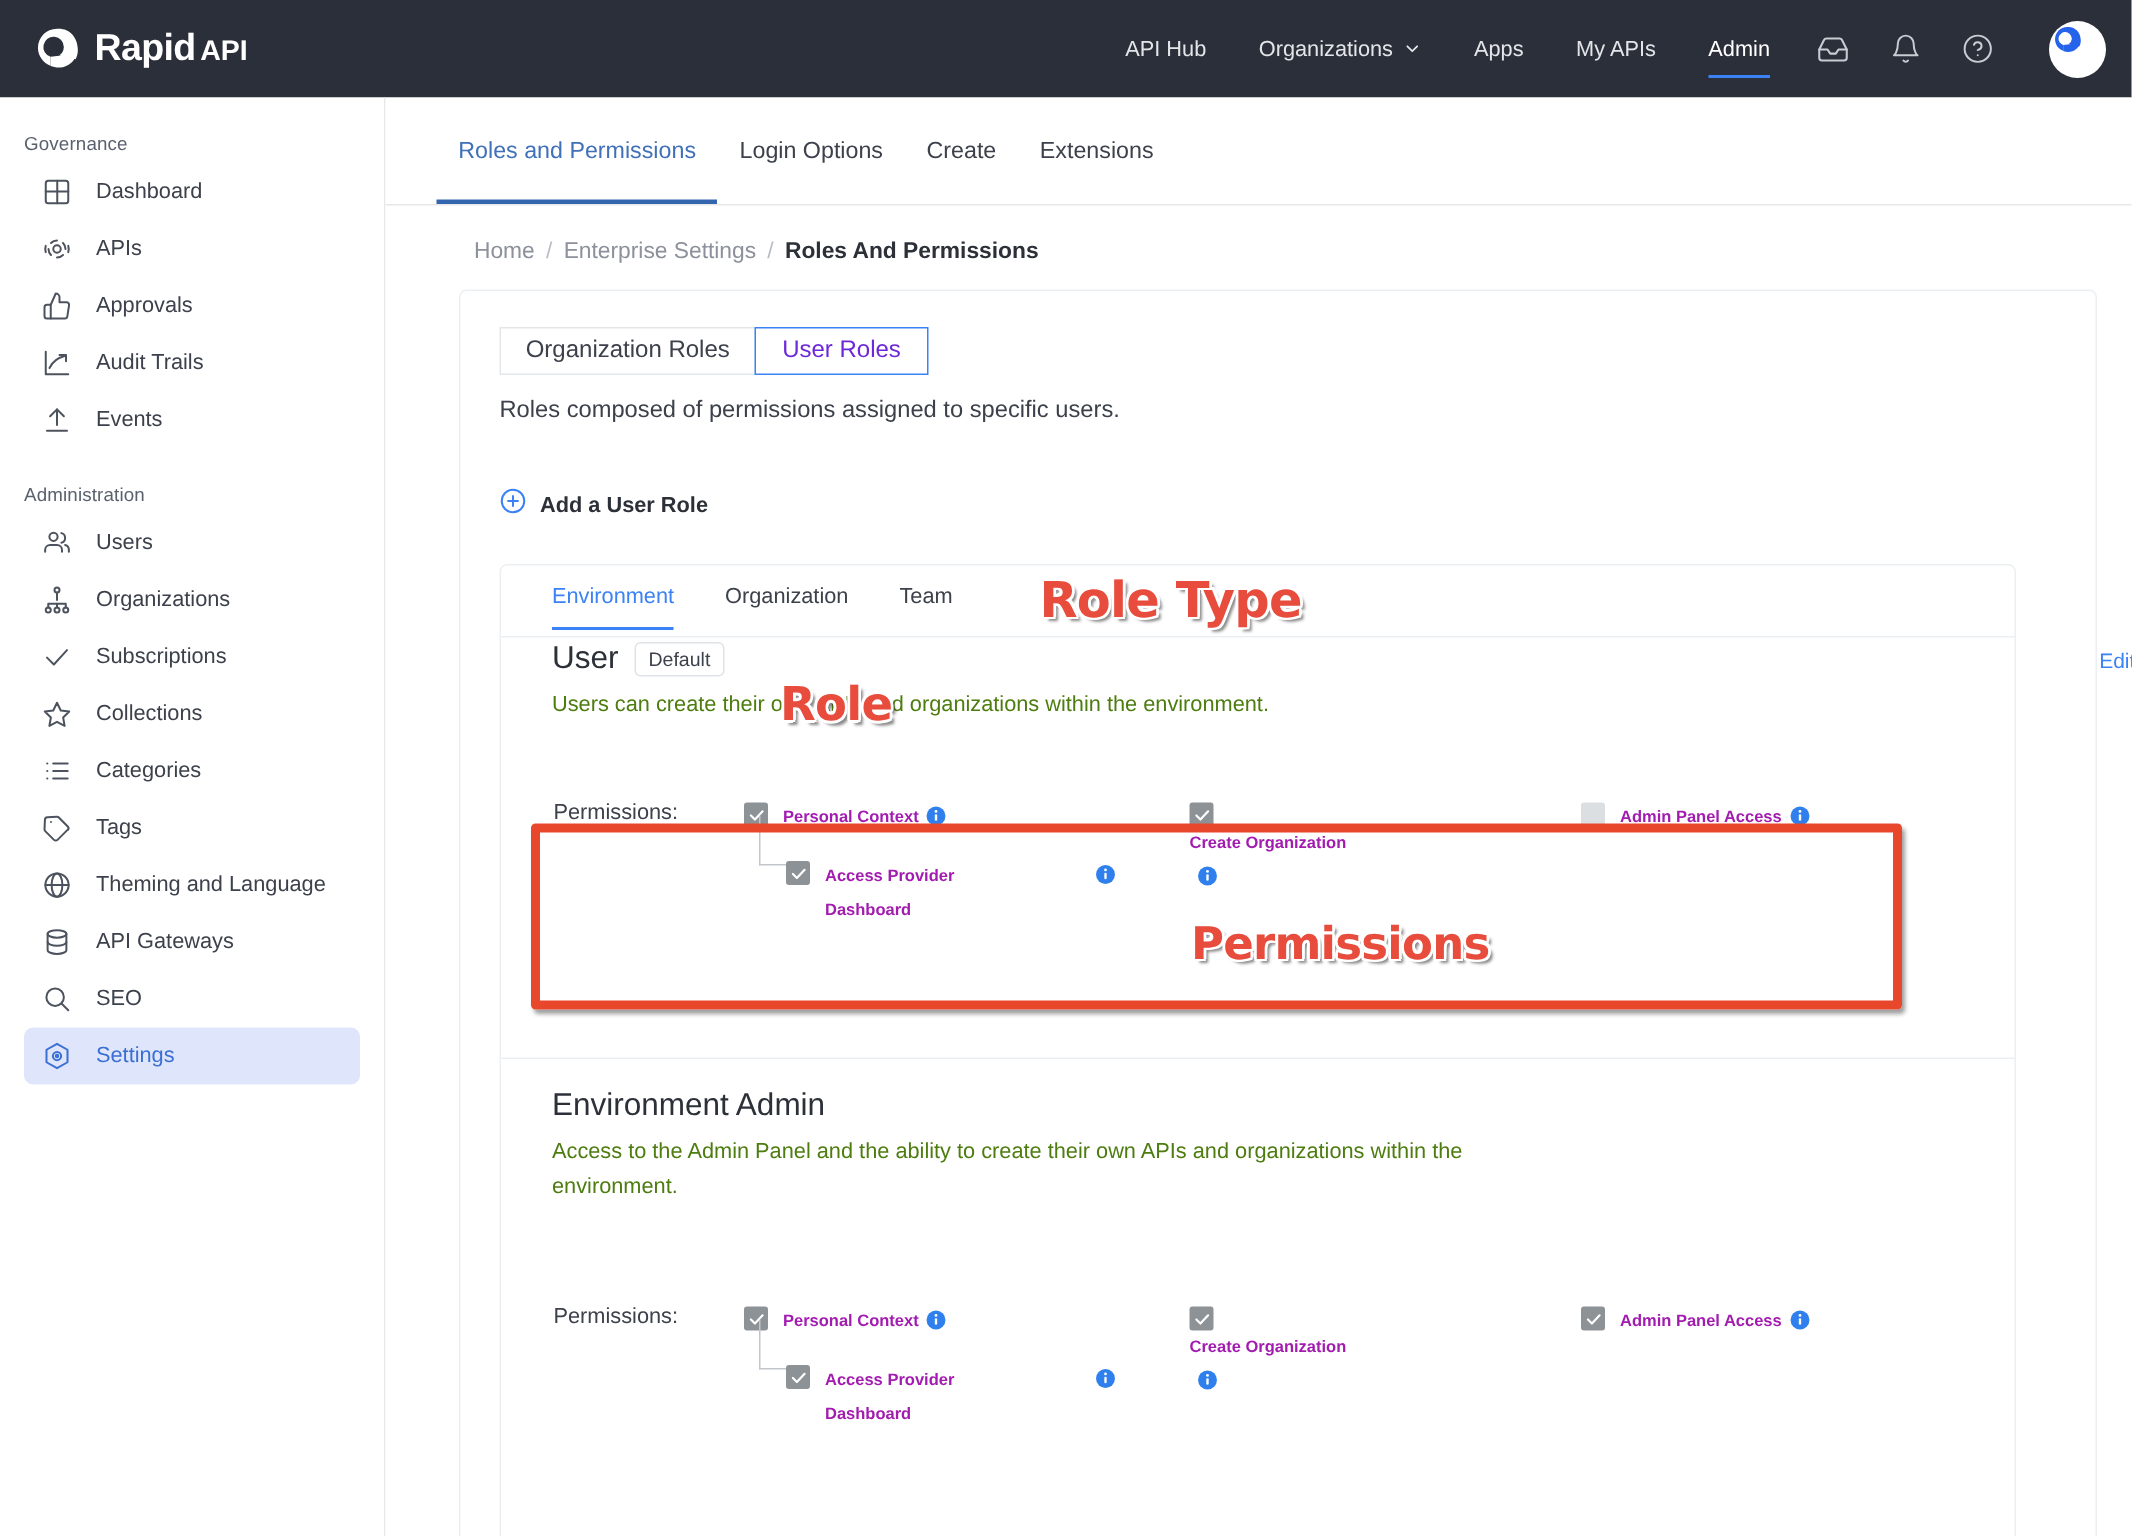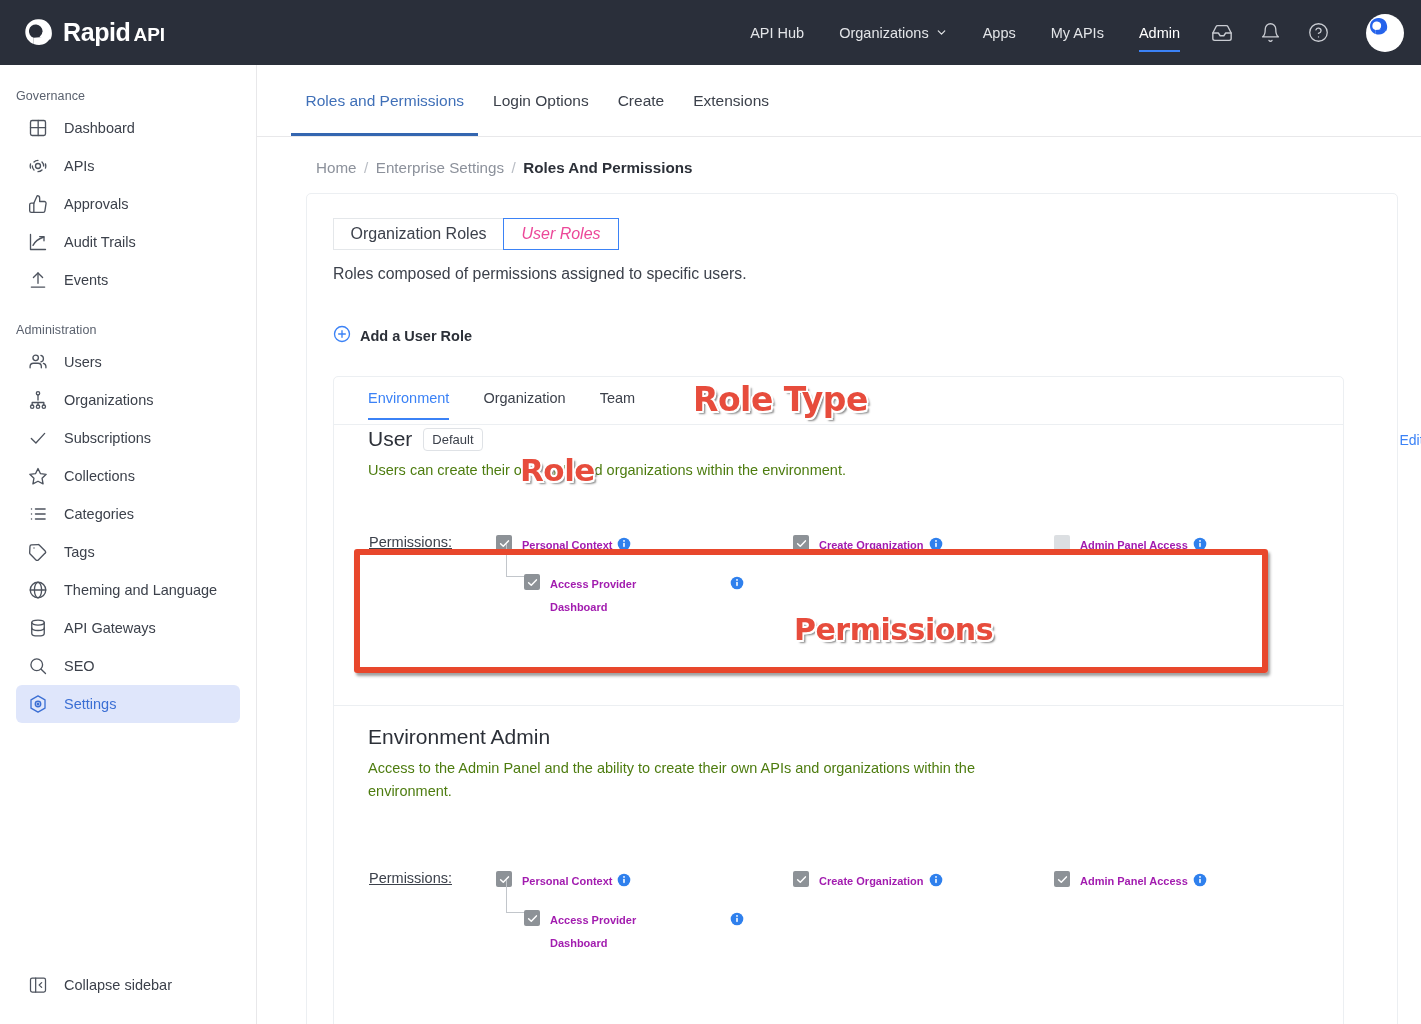--- a/index.html
+++ b/index.html
@@ -73,21 +73,21 @@
     position: absolute; background: #fff; border: 1px solid #eceff2; border-radius: 5px;
   }
   #outercard { left: 49px; top: 128px; width: 1092px; height: 900px; }
 
   .seg { display: flex; }
   .segbtn {
     height: 32px; border: 1px solid #e4e7ea; background: #fff; font-size: 16px;
     color: #3c414b; display: flex; align-items: center; justify-content: center; cursor: pointer;
     width: 171px;
   }
-  .segbtn.on { border: 1px solid #3b82f6; color: #ec4899; margin-left: -1px; z-index: 2; width: 116px; font-style: italic; }
+  .segbtn.on { border: 1px solid #3b82f6; color: #6d28d9; margin-left: -1px; z-index: 2; width: 116px; }
 
   .desc { font-size: 15.8px; color: #3c414b; }
 
   #addrole { display: flex; align-items: center; gap: 9px; cursor: pointer; }
   #addrole .t { font-size: 14.5px; font-weight: 700; color: #2c3038; }
 
   #innercard { left: 26px; top: 182px; width: 1011px; height: 700px; }
   #innertabs { height: 48px; border-bottom: 1px solid #eceff2; display: flex; align-items: flex-start; padding: 13px 0 0 34px; }
   .itab { font-size: 14.5px; color: #3c414b; margin-right: 34px; cursor: pointer; padding-bottom: 14px; position: relative; }
   .itab.active { color: #3b82f6; }
@@ -123,25 +123,25 @@
   .rolesec { position: absolute; left: 0; right: 0; }
   #rolesec1 { top: 49px; }
   #rolesec2 { top: 347px; }
   .rolehead { position: absolute; left: 34px; top: 0; height: 26px; display: flex; align-items: center; gap: 11px; }
   .rolehead .editlink { position: absolute; right: -941px; top: 6px; white-space: nowrap; }
   .roledesc { position: absolute; left: 34px; top: 33px; }
   .roledesc.narrow { width: 666px; }
   .permrow { position: absolute; left: 35px; top: 0; }
   #rolesec1 .permrow { top: 108px; }
   #rolesec2 .permrow { top: 146px; }
-  .permlabel { position: absolute; left: 0; top: 0; text-decoration: underline; }
+  .permlabel { position: absolute; left: 0; top: 0; }
   .permgrid { position: absolute; left: 127px; top: 0; width: 830px; }
   .pcell { position: absolute; display: flex; align-items: flex-start; }
   .pcell.c1 { left: 0; top: 0; }
-  .pcell.c2 { left: 297px; top: 0; }
+  .pcell.c2 { left: 297px; top: 0; flex-direction: column; }
   .pcell.c3 { left: 558px; top: 0; }
   .pcell.c1.child { left: 28px; top: 39px; }
   .cbx { width: 16px; height: 16px; background: #8d9297; border-radius: 2px; display:flex; align-items:center; justify-content:center; flex: none; margin-top: 1px; margin-right: 10px; }
   .cbx:not(.on) { background: #dcdfe2; }
   .info { flex: none; margin-top: 3px; margin-left: 5px; }
   .wrapt { width: 120px; }
   .infofar { position: absolute; left: 206px; top: 0; margin-left: 0; }
   .treeline { position: absolute; left: -18.5px; top: -29px; width: 18px; height: 33px; border-left: 1px solid #c2c6cb; border-bottom: 1px solid #c2c6cb; }
   .roledivider { position: absolute; left: 0; right: 0; top: 328px; height: 1px; background: #eceff2; }
 </style>
@@ -359,32 +359,20 @@
     <span class="ico">
         <svg width="20" height="20" viewBox="0 0 24 24" fill="none" stroke="#3b6fd4" stroke-width="1.6" stroke-linecap="round" stroke-linejoin="round">
           <path d="M12 2.3 20.4 7v10L12 21.7 3.6 17V7z"></path>
           <circle cx="12" cy="12" r="3.3"></circle>
           <circle cx="12" cy="12" r="1"></circle>
         </svg>
       </span>
     <span class="lbl">Settings</span>
   </div>
 
-  <div id="collapse">
-    <div class="side-item">
-      <span class="ico">
-          <svg width="20" height="20" viewBox="0 0 24 24" fill="none" stroke="#4d535e" stroke-width="1.5" stroke-linecap="round" stroke-linejoin="round">
-            <rect x="3" y="3.6" width="18" height="16.8" rx="2"></rect>
-            <line x1="9.2" y1="3.6" x2="9.2" y2="20.4"></line>
-            <polyline points="16.4 9.2 13.4 12 16.4 14.8"></polyline>
-          </svg>
-        </span>
-      <span class="lbl">Collapse sidebar</span>
-    </div>
-  </div>
 </div>
 
 <div id="main">
   <div id="tabsrow">
     <span class="ptab active">Roles and Permissions</span>
     <span class="ptab">Login Options</span>
     <span class="ptab">Create</span>
     <span class="ptab">Extensions</span>
   </div>
 

